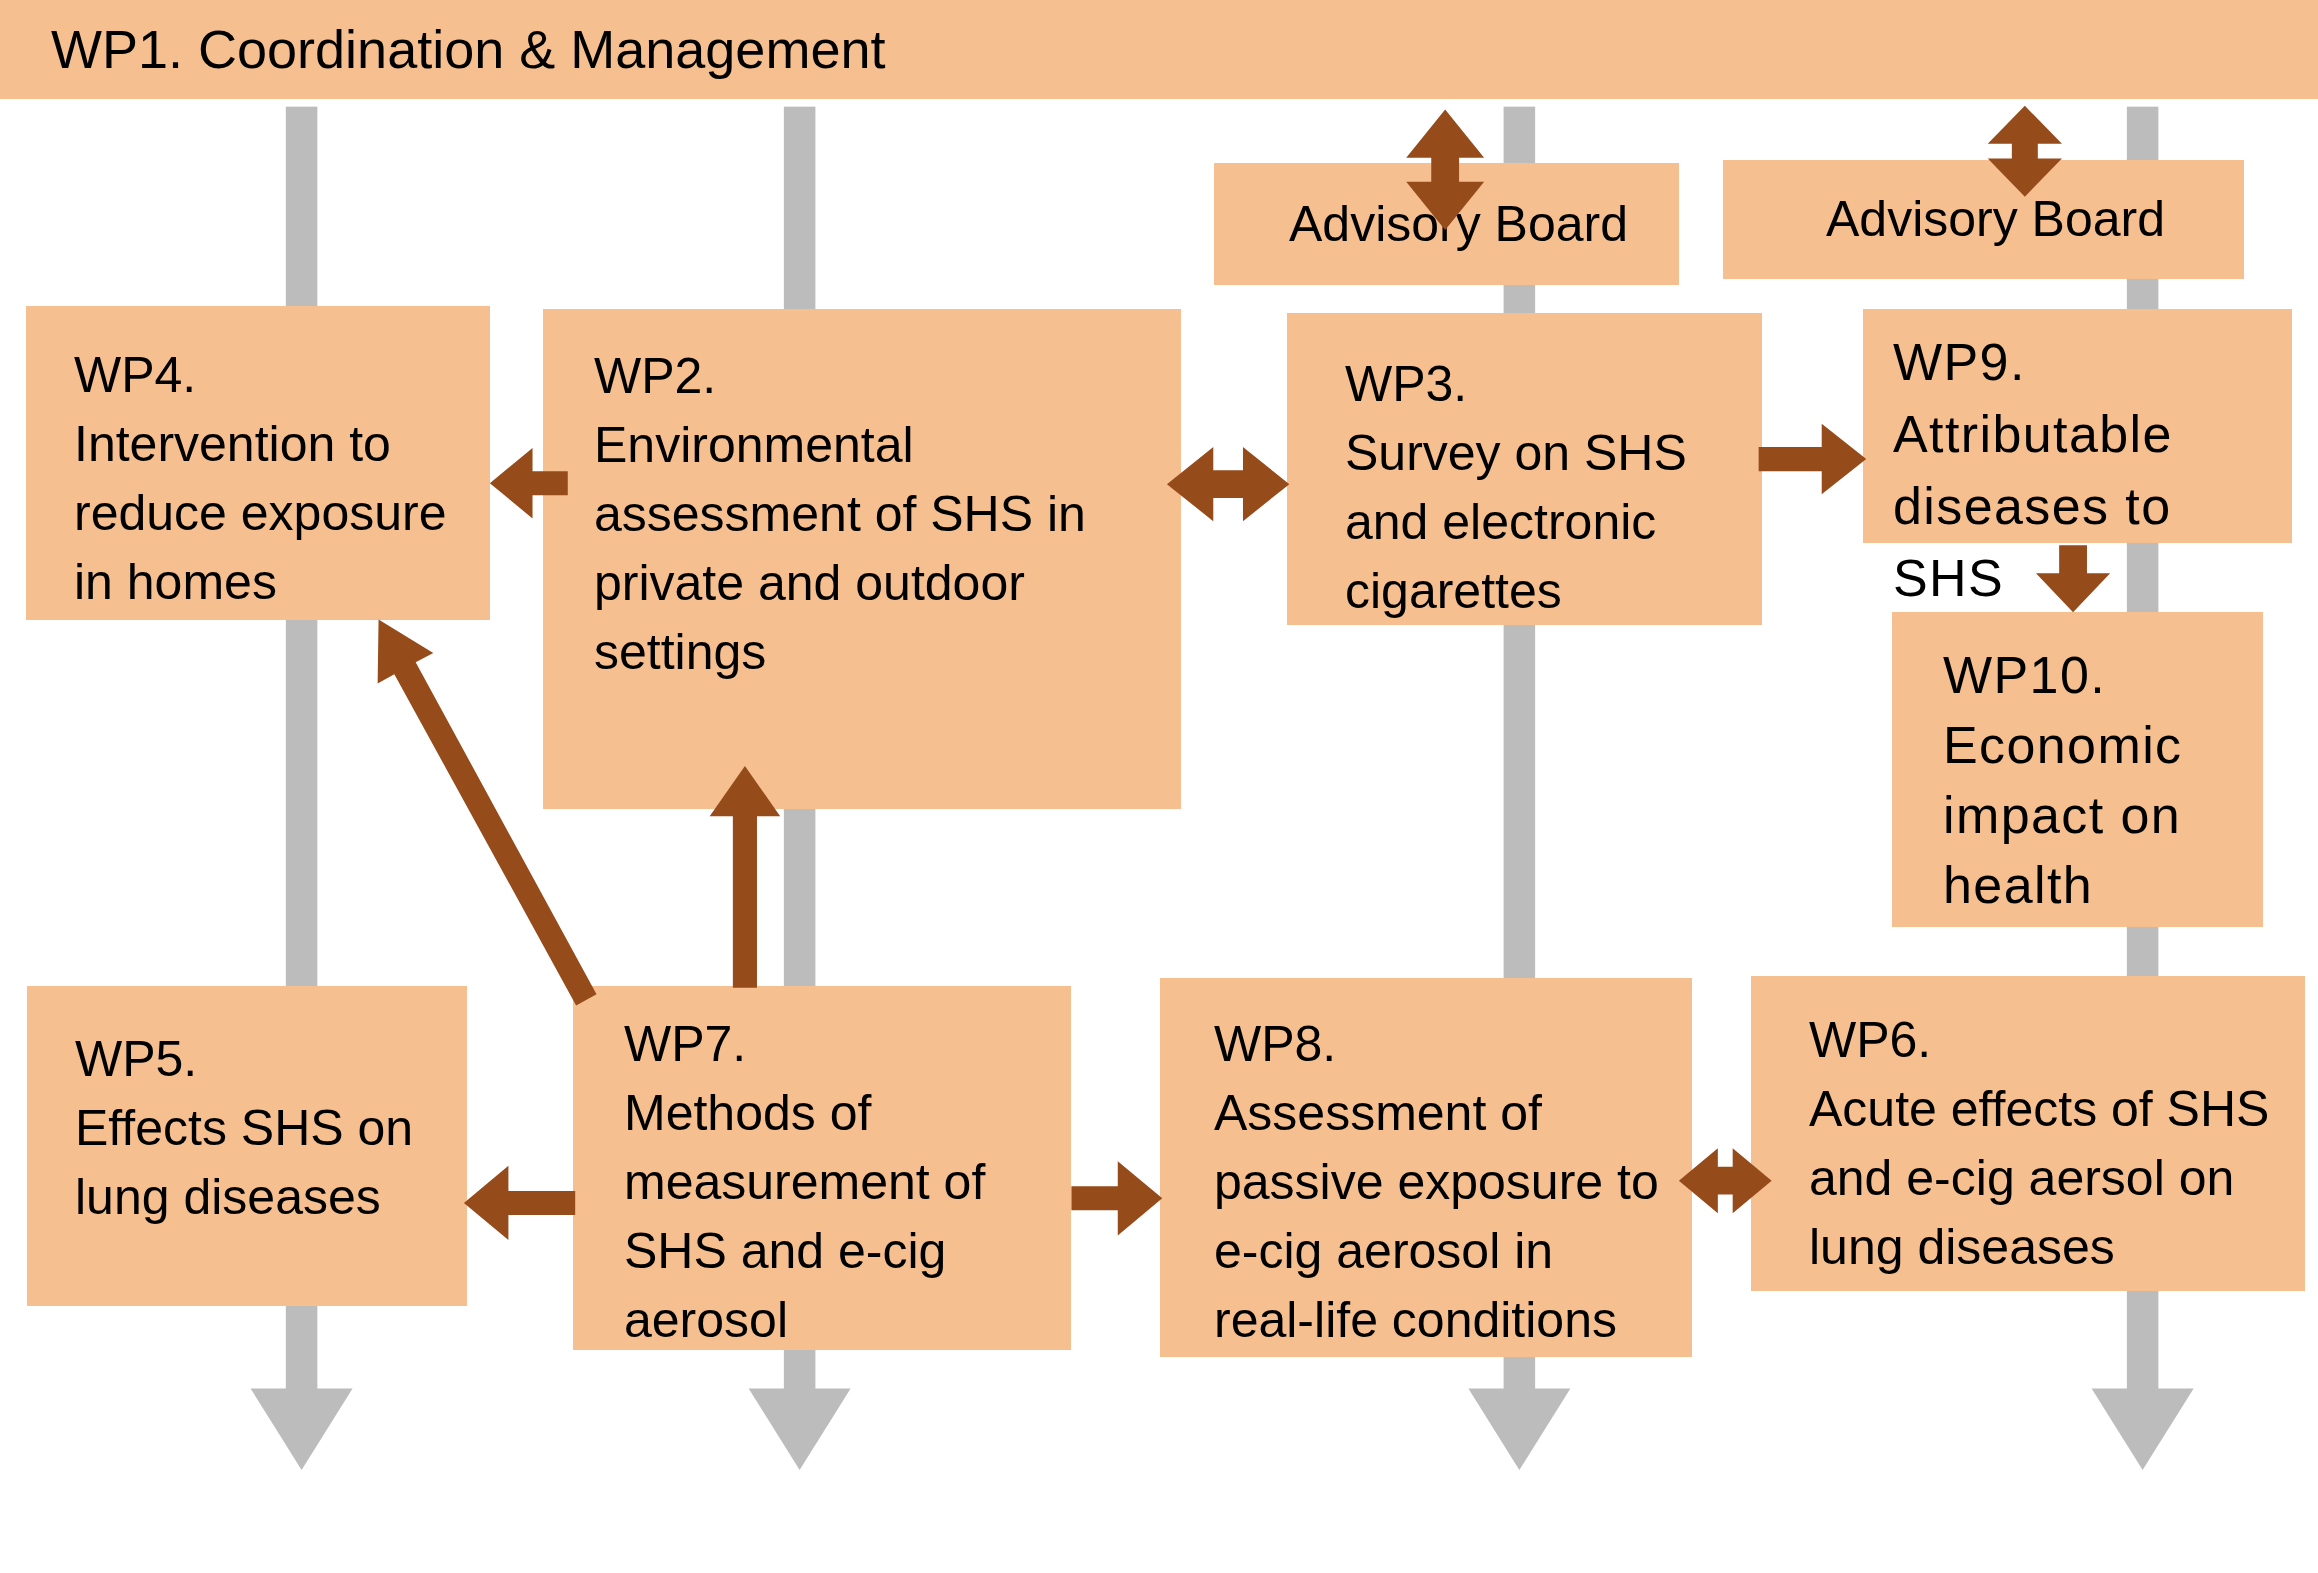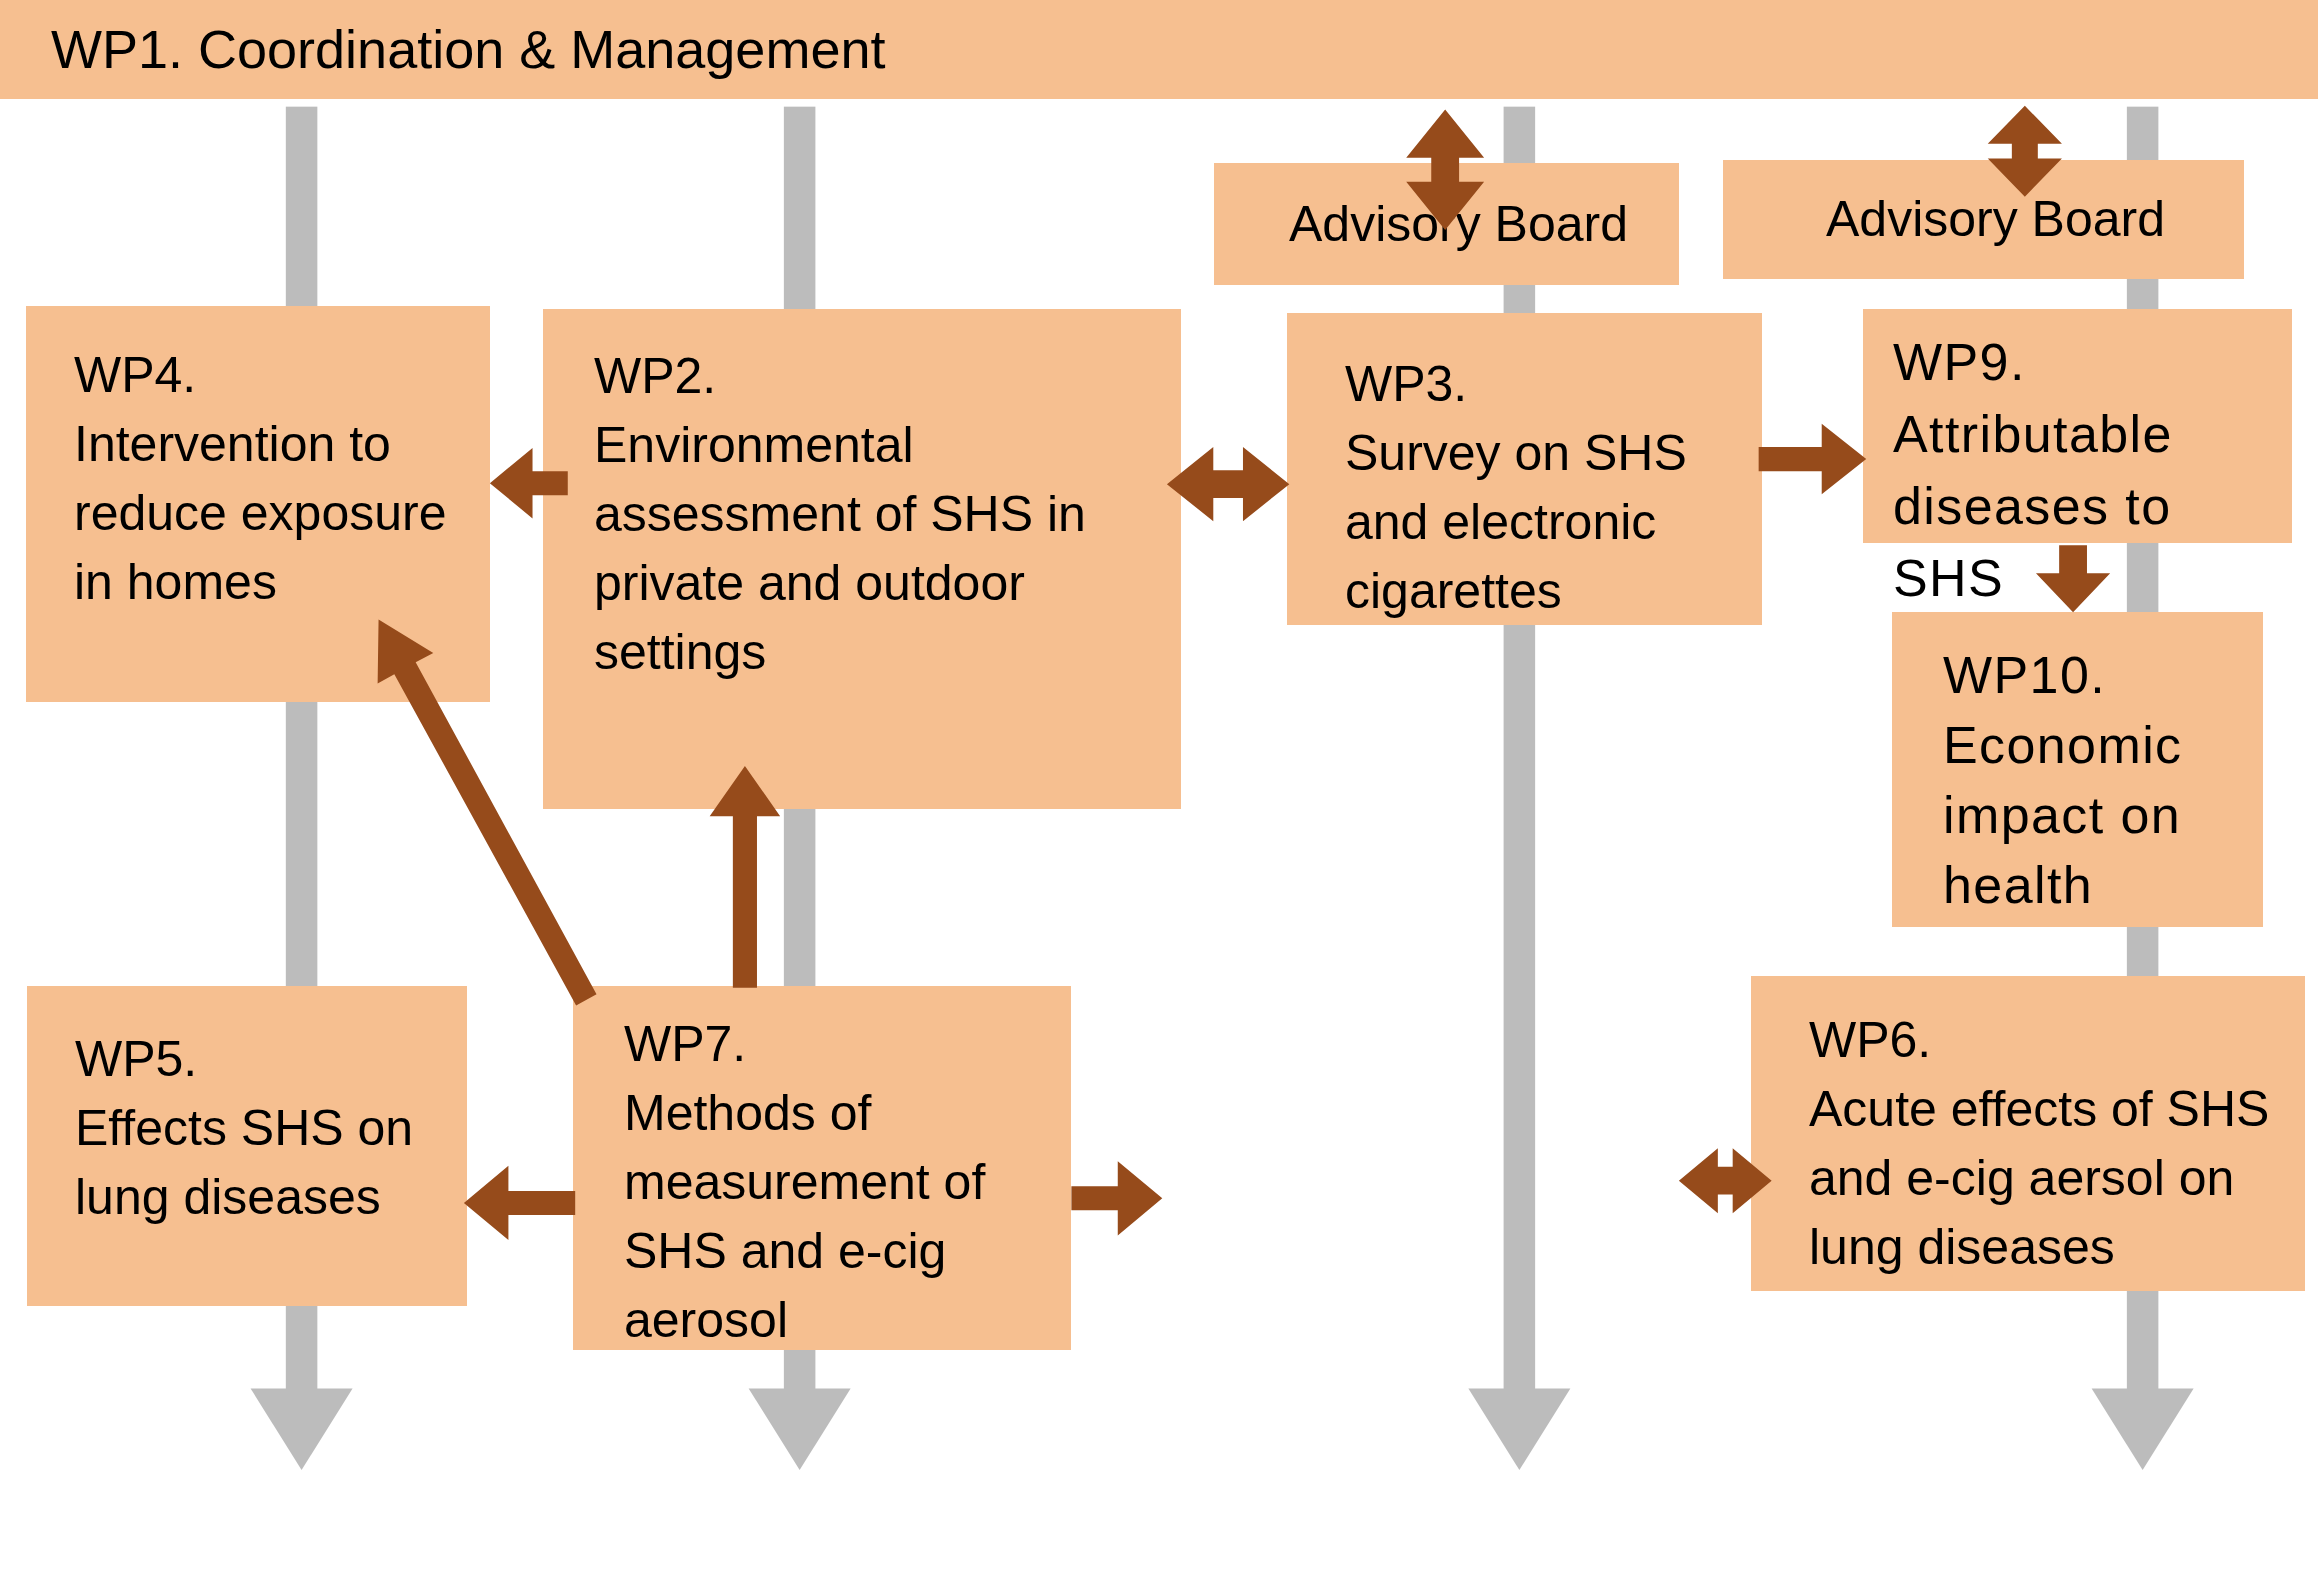--- a/index.html
+++ b/index.html
@@ -26,21 +26,21 @@
   }
   .bar{
     display:flex;align-items:center;
     font-size:54px;
     white-space:nowrap;
   }
   #wp1{left:0;top:8;width:2319px;height:99px;padding-left:51px;}
   #wp11{left:0;top:1469px;width:2319px;height:104px;padding-left:102px;}
   #ab1{left:1214px;top:163px;width:465px;height:122px;display:flex;align-items:center;justify-content:center;font-size:50px;}
   #ab2{left:1723px;top:160px;width:521px;height:119px;display:flex;align-items:center;justify-content:center;font-size:50px;}
-  #wp4{left:26px;top:306px;width:464px;height:396px;padding:35px 0 0 48px;}
+  #wp4{left:26px;top:306px;width:464px;height:314px;padding:35px 0 0 48px;}
   #wp2{left:543px;top:309px;width:638px;height:500px;padding:33px 0 0 51px;}
   #wp3{left:1287px;top:313px;width:475px;height:312px;padding:37px 0 0 58px;}
   #wp9{left:1863px;top:309px;width:429px;height:234px;padding:16.7px 0 0 30px;font-size:52px;line-height:72px;letter-spacing:1.4px;}
   #wp10{left:1892px;top:612px;width:371px;height:315px;padding:28px 0 0 51px;font-size:52px;line-height:70px;letter-spacing:1.4px;}
   #wp5{left:27px;top:986px;width:440px;height:320px;padding:39px 0 0 48px;}
   #wp7{left:573px;top:986px;width:498px;height:364px;padding:24px 0 0 51px;}
   #wp8{left:1160px;top:978px;width:532px;height:379px;padding:32px 0 0 54px;}
   #wp6{left:1751px;top:976px;width:554px;height:315px;padding:30px 0 0 58px;}
 </style>
 </head>
@@ -85,20 +85,25 @@
 impact on
 health</div>
   <div class="node" id="wp5">WP5.
 Effects SHS on
 lung diseases</div>
   <div class="node" id="wp7">WP7.
 Methods of
 measurement of
 SHS and e-cig
 aerosol</div>
+  <div class="node" id="wp8">WP8.
+Assessment of
+passive exposure to
+e-cig aerosol in
+real-life conditions</div>
   <div class="node" id="wp6">WP6.
 Acute effects of SHS
 and e-cig aersol on
 lung diseases</div>
 
   <svg class="layer" id="brown-layer" viewBox="0 0 2500 1696">
     <g fill="#964B1B">
 
       <polygon points="1558,118 1600,170 1573,170 1573,196 1600,196 1558,248 1516,196 1543,196 1543,170 1516,170"></polygon>
 

